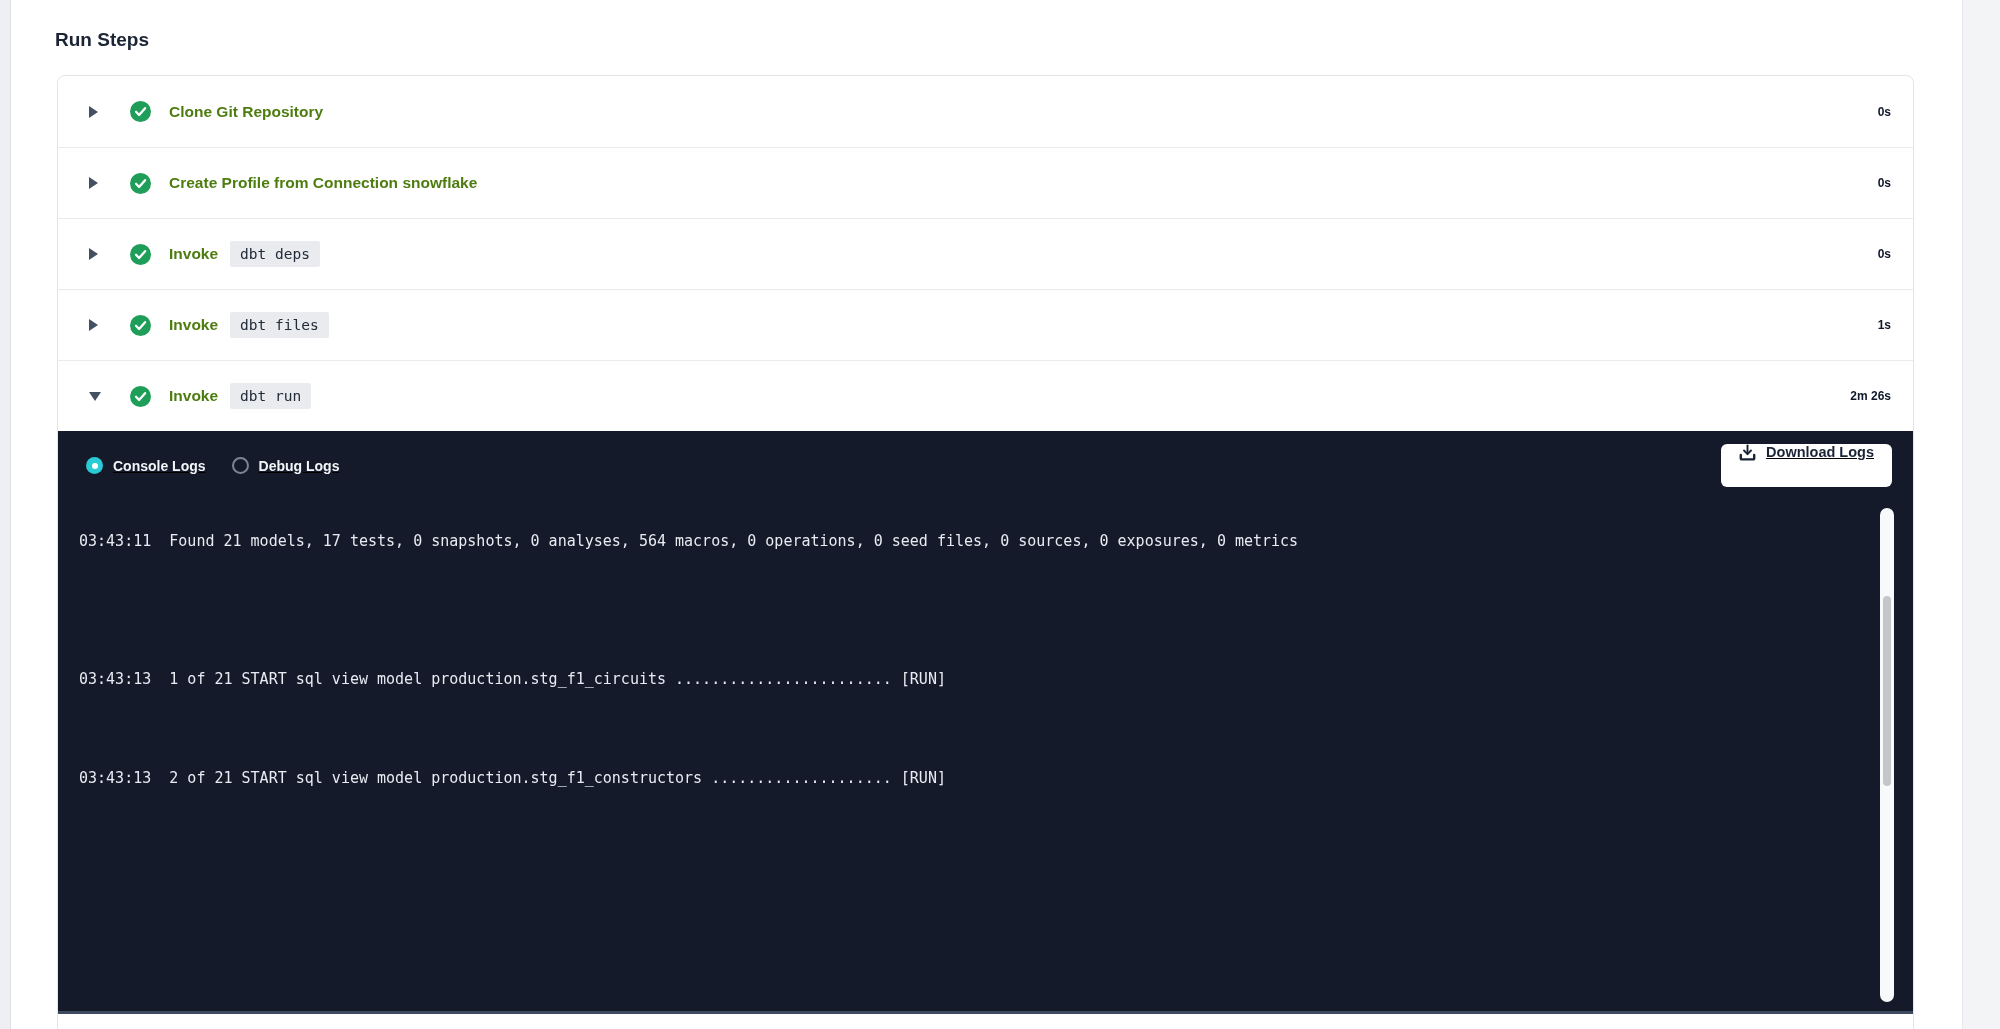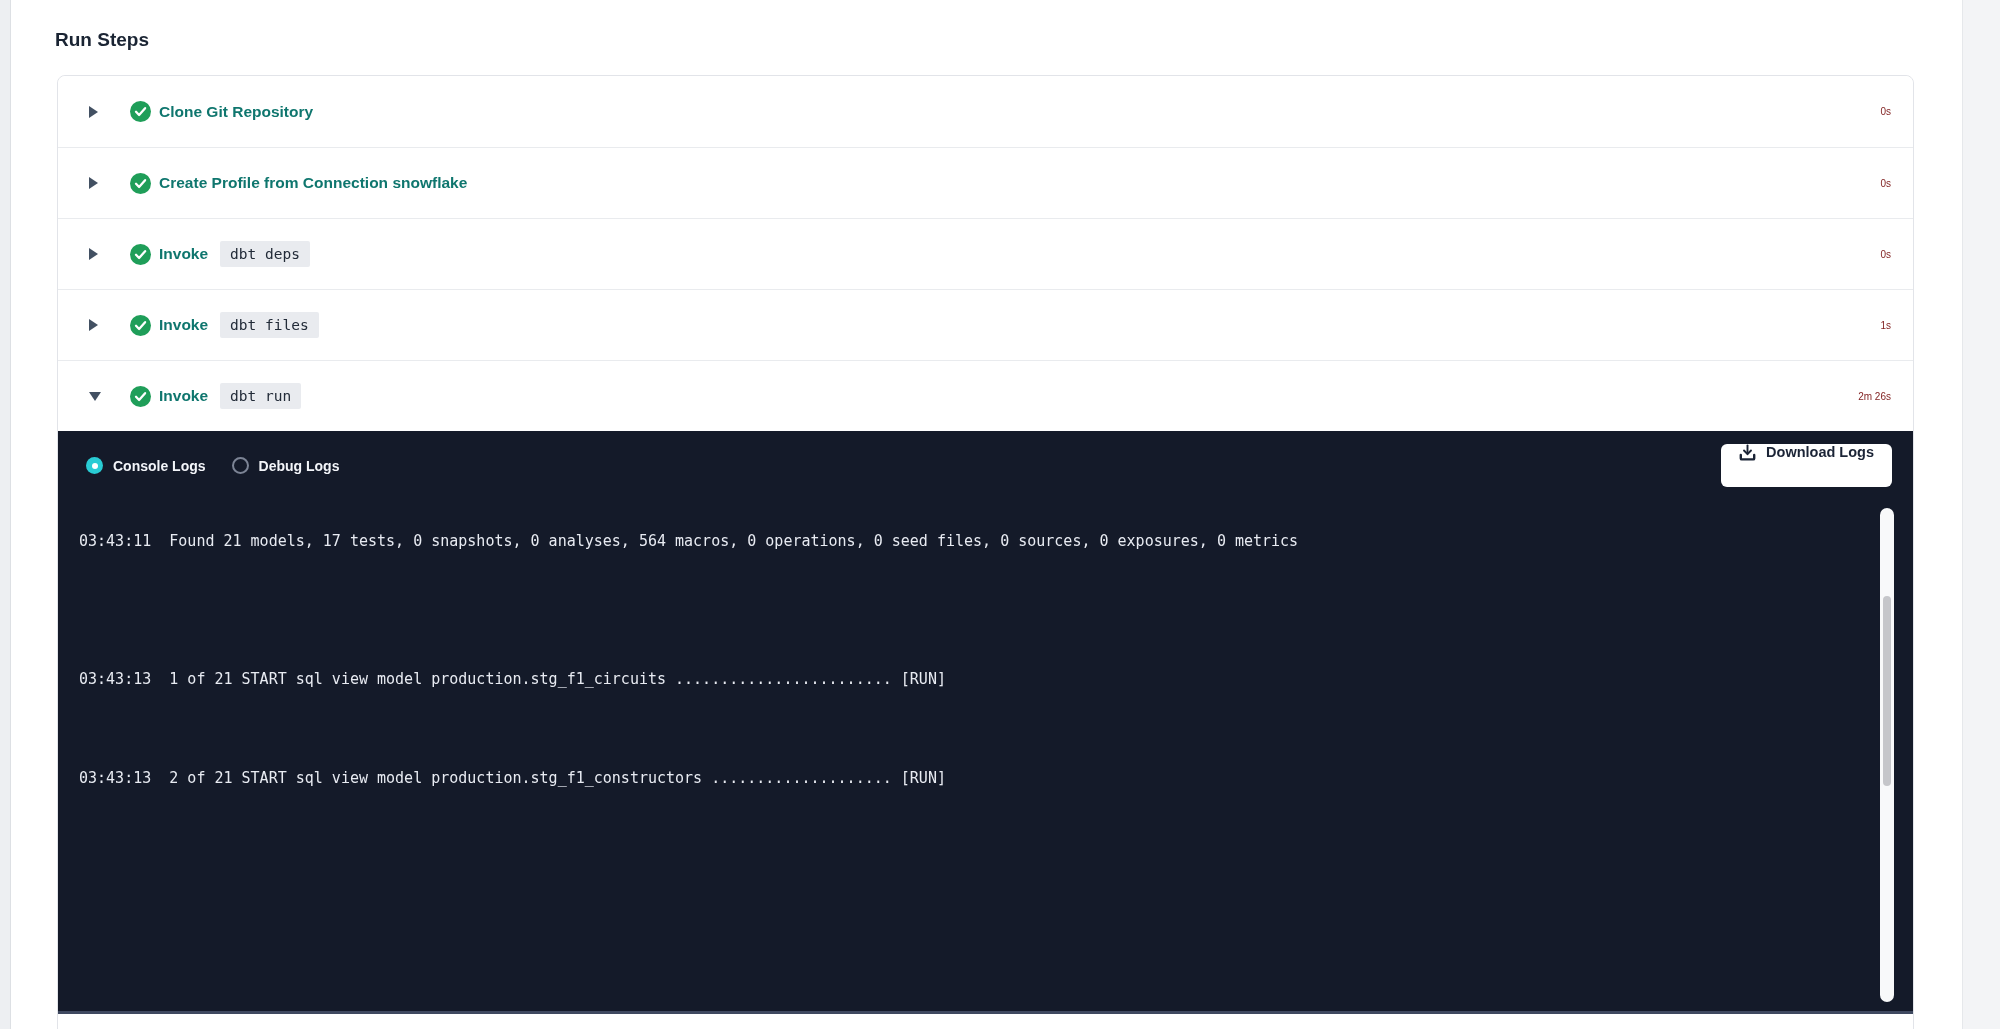--- a/index.html
+++ b/index.html
@@ -19,30 +19,30 @@
   }
   .rows{position:absolute;left:0;top:0;width:100%;}
   .step-row{height:71px;display:flex;align-items:center;padding:0 22px 0 31px;box-sizing:border-box;background:#fff;}
   .step-row:first-child{border-top-left-radius:8px;border-top-right-radius:8px;}
   .step-row + .step-row{border-top:1px solid #e9ebee;}
   .caret{width:12px;display:inline-block;flex:0 0 12px;margin-right:29px;}
   .caret-right{width:0;height:0;border-left:9px solid #425062;border-top:6px solid transparent;border-bottom:6px solid transparent;}
   .caret-down{width:0;height:0;border-top:9px solid #425062;border-left:6px solid transparent;border-right:6px solid transparent;}
   .check{width:21px;height:21px;flex:0 0 21px;}
   .check svg{width:21px;height:21px;display:block;}
-  .step-title{font-size:15.5px;font-weight:700;color:#0f766e;margin-left:8px;white-space:nowrap;}
+  .step-title{font-size:15.5px;font-weight:700;color:#4d7c0f;margin-left:18px;white-space:nowrap;}
   .step-badge{
     font-family:"DejaVu Sans Mono",monospace;font-size:14.5px;color:#222b38;
     background:#e9ebef;border-radius:2px;padding:5px 10px;margin-left:12px;white-space:pre;
   }
-  .duration{margin-left:auto;font-size:10px;color:#7f1d1d;}
+  .duration{margin-left:auto;font-size:12px;color:#0f172a;font-weight:bold;}
 
   .console-panel{
     position:absolute;left:0;top:355px;width:100%;height:583px;box-sizing:border-box;
-    background:#141a29;border-bottom:3px solid #3f4960;
+    background:#141a29;border-bottom:3px solid #3f4960;text-decoration:underline;
   }
   .console-header{display:flex;align-items:center;height:69px;padding:0 21px 0 28px;}
   .radio{display:flex;align-items:center;margin-right:26px;cursor:pointer;}
   .radio-dot{width:17px;height:17px;border-radius:50%;flex:0 0 17px;position:relative;box-sizing:border-box;}
   .radio-dot.sel{background:#29ccd4;}
   .radio-dot.sel::after{content:"";position:absolute;left:5.5px;top:5.5px;width:6px;height:6px;border-radius:50%;background:#ffffff;}
   .radio-dot.unsel{border:2px solid #7c8495;background:transparent;}
   .radio-label{color:#f3f5f9;font-size:14px;font-weight:700;margin-left:10px;white-space:nowrap;}
   .download-btn{
     margin-left:auto;display:flex;gap:10px;

